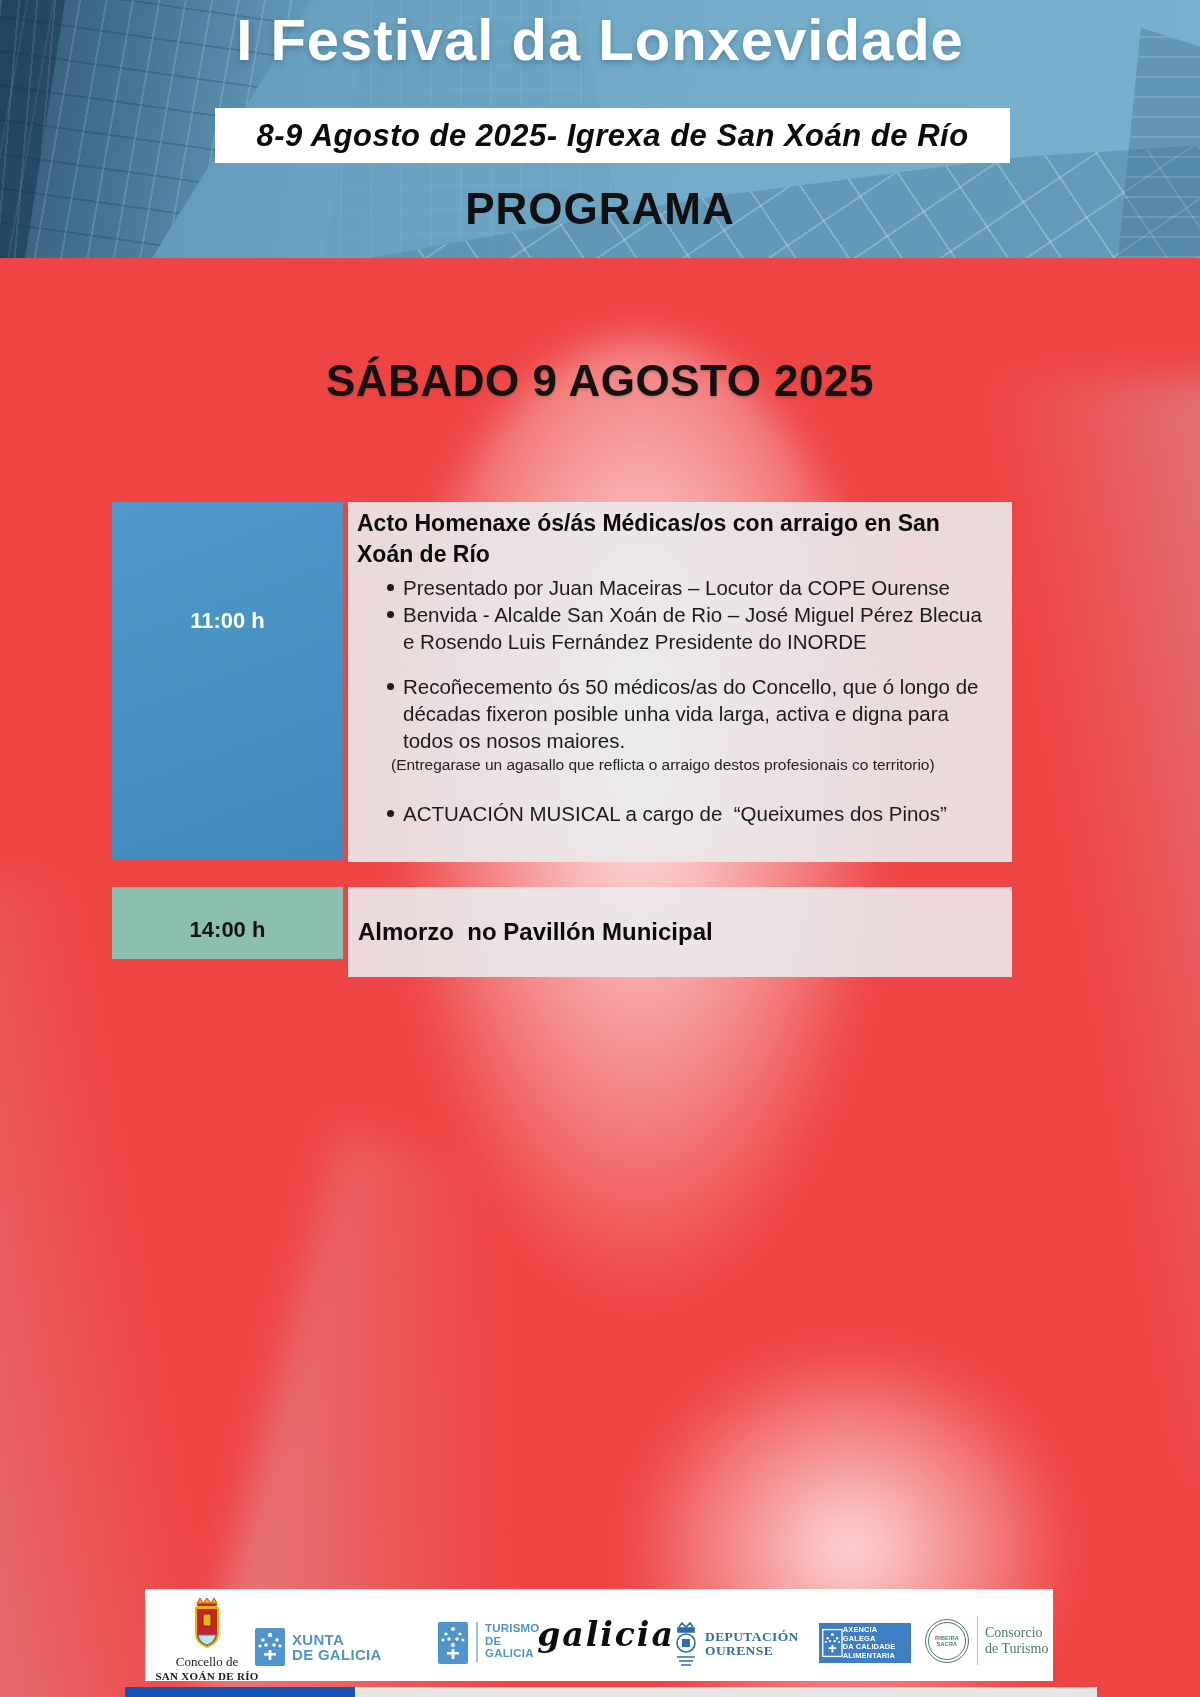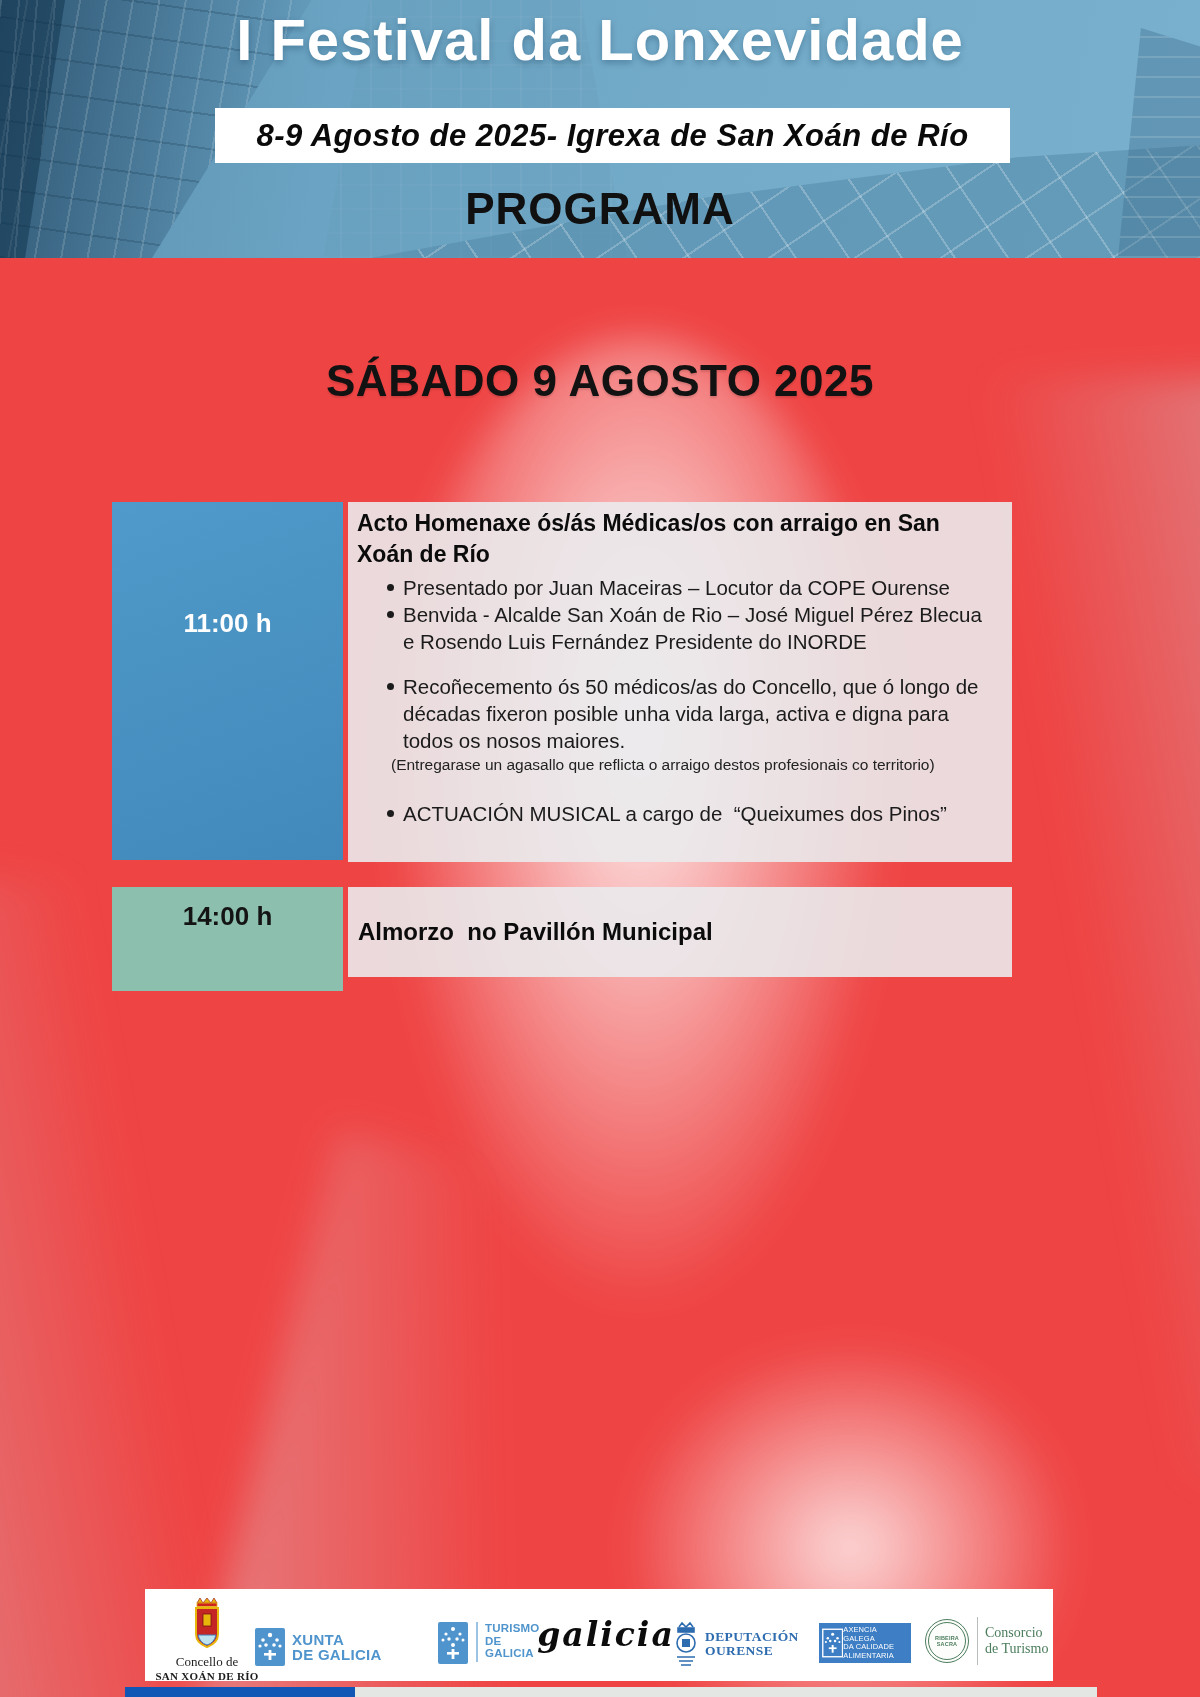--- a/index.html
+++ b/index.html
@@ -53,24 +53,24 @@
   .t2{left:930px;top:120px;width:420px;height:1100px;background:linear-gradient(260deg,rgba(203,208,214,.55),rgba(240,241,243,0) 60%);}
   .t3{left:-140px;top:620px;width:420px;height:860px;background:linear-gradient(80deg,rgba(208,212,218,.45),rgba(240,241,243,0) 65%);}
   .t4{left:260px;top:900px;width:300px;height:620px;background:linear-gradient(75deg,rgba(214,217,222,.4),rgba(245,245,246,0) 70%);transform:rotate(14deg);}
   .t5{left:620px;top:1080px;width:460px;height:420px;border-radius:50%;
       background:radial-gradient(ellipse,rgba(255,255,255,.8),rgba(255,255,255,0) 70%);}
 
   .day-heading{position:absolute;left:0;top:356px;width:1200px;text-align:center;
     font-size:44px;font-weight:bold;color:#121212;letter-spacing:.5px;text-shadow:0 2px 2px rgba(0,0,0,.12);}
 
   
-  .timebox{position:absolute;display:flex;justify-content:center;color:#fff;font-weight:bold;font-size:26px;}
+  .timebox{position:absolute;display:flex;justify-content:center;color:#fff;font-weight:bold;font-size:22px;}
   .timebox-1{left:112px;top:502px;width:231px;height:358px;background:linear-gradient(160deg,#4f9aca,#4189ba);
     align-items:flex-start;padding-top:106px;}
-  .timebox-2{left:112px;top:887px;width:231px;height:104px;background:var(--row2);color:#141414;padding-top:14px;}
+  .timebox-2{left:112px;top:887px;width:231px;height:72px;background:var(--row2);color:#141414;align-items:center;padding-top:14px;}
   .panel{position:absolute;background:var(--panel);}
   .panel-1{left:348px;top:502px;width:664px;height:360px;padding:6px 14px 0 9px;}
   .panel-2{left:348px;top:887px;width:664px;height:90px;display:flex;align-items:center;padding-left:10px;}
   .event-title{font-size:23px;font-weight:bold;color:#0b0b0b;line-height:31px;}
   .bullets{list-style:none;margin-top:4px;}
   .bullets li{position:relative;margin-left:30px;padding-left:16px;font-size:20.5px;line-height:27px;color:#1b1b1b;}
   .bullets li::before{content:"";position:absolute;left:0;top:10px;width:7px;height:7px;border-radius:50%;background:#1b1b1b;}
   .bullet-text{white-space:pre-wrap;}
   .li-b1{margin-top:3px;}
   .li-b3{margin-top:18px;}
@@ -90,21 +90,21 @@
   .xunta-text{margin-left:7px;color:var(--xunta-blue);font-size:15px;font-weight:bold;line-height:15px;letter-spacing:.3px;}
   .lg-turismo{left:293px;top:33px;display:flex;align-items:flex-start;}
   .turismo-sep{width:2px;height:40px;background:#9cc3e3;margin:0 7px 0 8px;}
   .turismo-text{color:var(--xunta-blue);font-size:11.5px;font-weight:bold;line-height:12.5px;letter-spacing:.2px;}
   .lg-galicia{left:386px;top:26px;width:150px;text-align:center;}
   .galicia-word{font-family:"DejaVu Serif",serif;font-style:italic;font-weight:bold;font-size:33px;color:#0c0c0c;letter-spacing:2px;}
   .lg-deputacion{left:528px;top:32px;display:flex;align-items:center;}
   .deputacion-text{margin-left:6px;font-family:"Liberation Serif",serif;font-weight:bold;color:var(--deputacion-blue);
      font-size:13.5px;line-height:14.5px;letter-spacing:.4px;}
   .lg-axencia{left:674px;top:34px;width:92px;height:40px;background:var(--axencia-blue);display:flex;align-items:center;padding:3px;}
-  .axencia-text{color:#fff;font-size:7.5px;font-weight:normal;line-height:8.5px;letter-spacing:.1px;}
+  .axencia-text{color:#fff;font-size:7.5px;font-weight:bold;line-height:8.5px;letter-spacing:.1px;}
   .lg-ribeira{left:780px;top:30px;width:44px;height:44px;}
   .ribeira-circle{width:44px;height:44px;border-radius:50%;border:4px double var(--green-logo);
      display:flex;flex-direction:column;align-items:center;justify-content:center;background:#fdfdfb;}
   .ribeira-circle span{font-size:5.5px;font-weight:bold;color:var(--green-logo);line-height:6.5px;letter-spacing:.2px;}
   .logo-sep{left:832px;top:28px;width:1px;height:48px;background:#b9bdb9;position:absolute;}
   .lg-consorcio{left:840px;top:36px;font-family:"Liberation Serif",serif;color:var(--green-logo);
      font-size:14px;line-height:16px;}
 
   
   .bar-seg{position:absolute;height:10px;top:1687px;}

